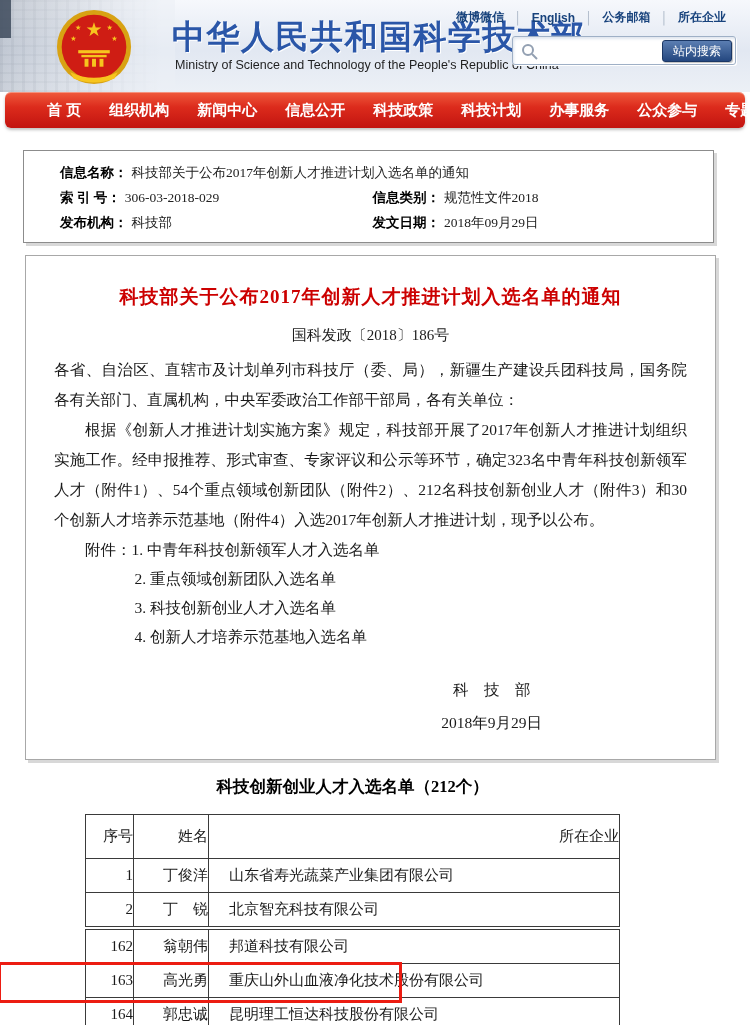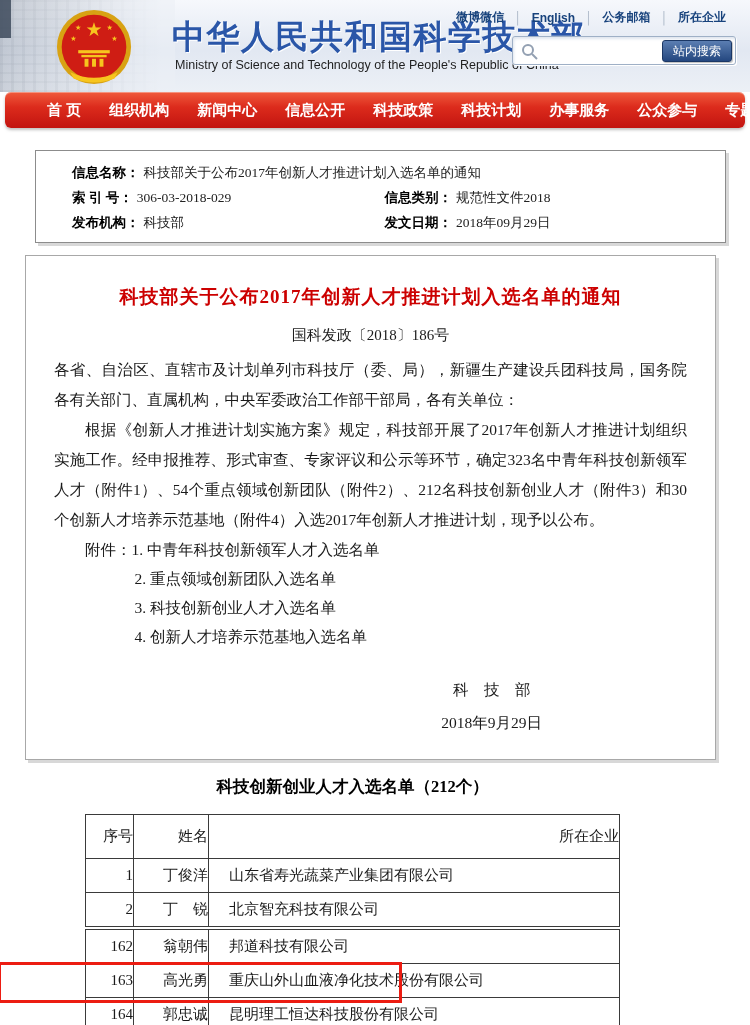--- a/index.html
+++ b/index.html
@@ -38,21 +38,21 @@
   
   .nav { margin:0 5px; height:36px; border-radius:6px; display:flex; align-items:center;
          padding-left:28px; position:relative;
          background:linear-gradient(180deg,#f05a3c 0%,#dc2b1c 42%,#c21410 100%);
          box-shadow:0 2px 3px rgba(140,140,140,.55), inset 0 1px 0 rgba(255,255,255,.35); }
   .nav-item { color:#fff; font-weight:bold; font-size:15px; padding:0 14px; white-space:nowrap; cursor:pointer; }
   .nav-sep { width:1px; height:15px; background:rgba(255,255,255,.5); box-shadow:-1px 0 0 rgba(130,10,5,.5); }
 
   
   .serif { font-family:"Liberation Serif", serif; }
-  .info-box { margin:22px 0 0 35px; width:691px; border:1px solid #8c8c8c;
+  .info-box { margin:22px 0 0 23px; width:691px; border:1px solid #8c8c8c;
               box-shadow:3px 3px 0 #d8d8d8; padding:9px 0 7px; background:#fff; }
   .info-row { padding-left:36px; line-height:25px; font-size:13.5px; color:#222; white-space:nowrap; }
   .info-row b { color:#000; }
   .pair1 { display:inline-block; width:309px; }
   .info-row .val { margin-left:4px; }
 
   
   .doc-box { margin:12px 0 0 25px; width:691px; border:1px solid #a8a8a8;
              box-shadow:3px 3px 0 #d8d8d8; padding:18px 28px 20px; background:#fff;
              font-size:15.5px; color:#1a1a1a; }

